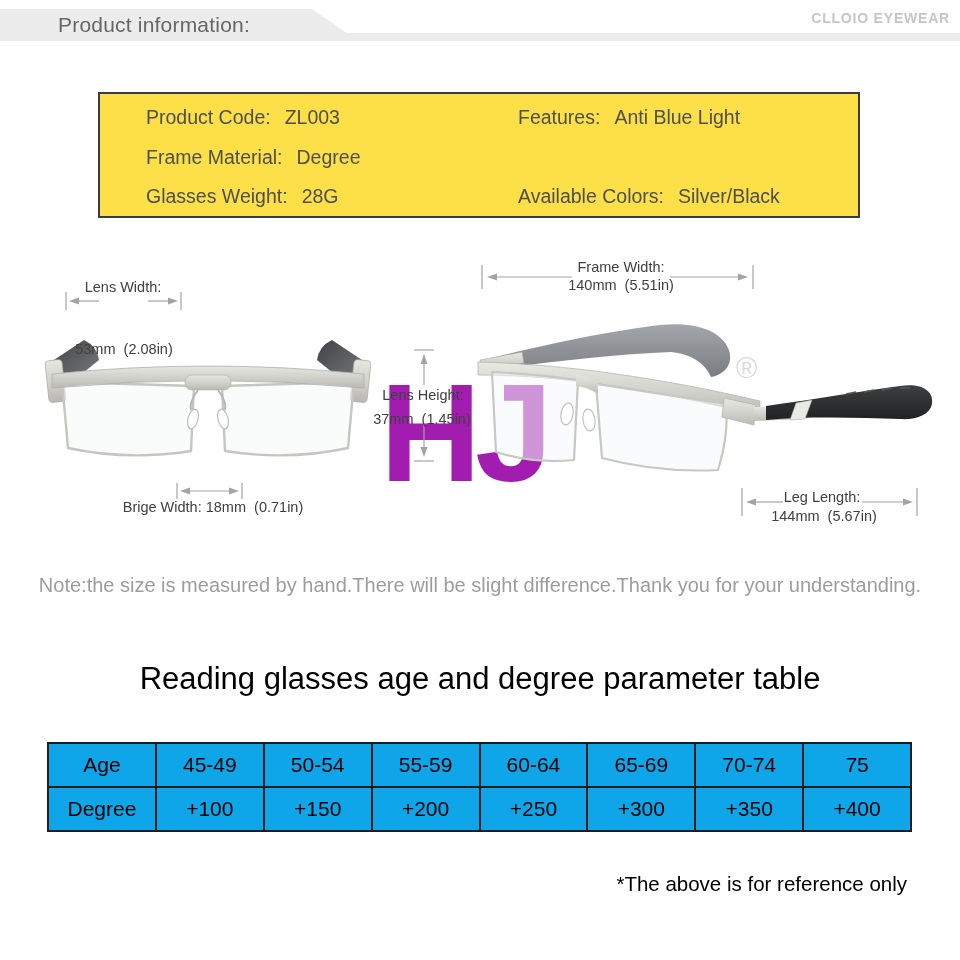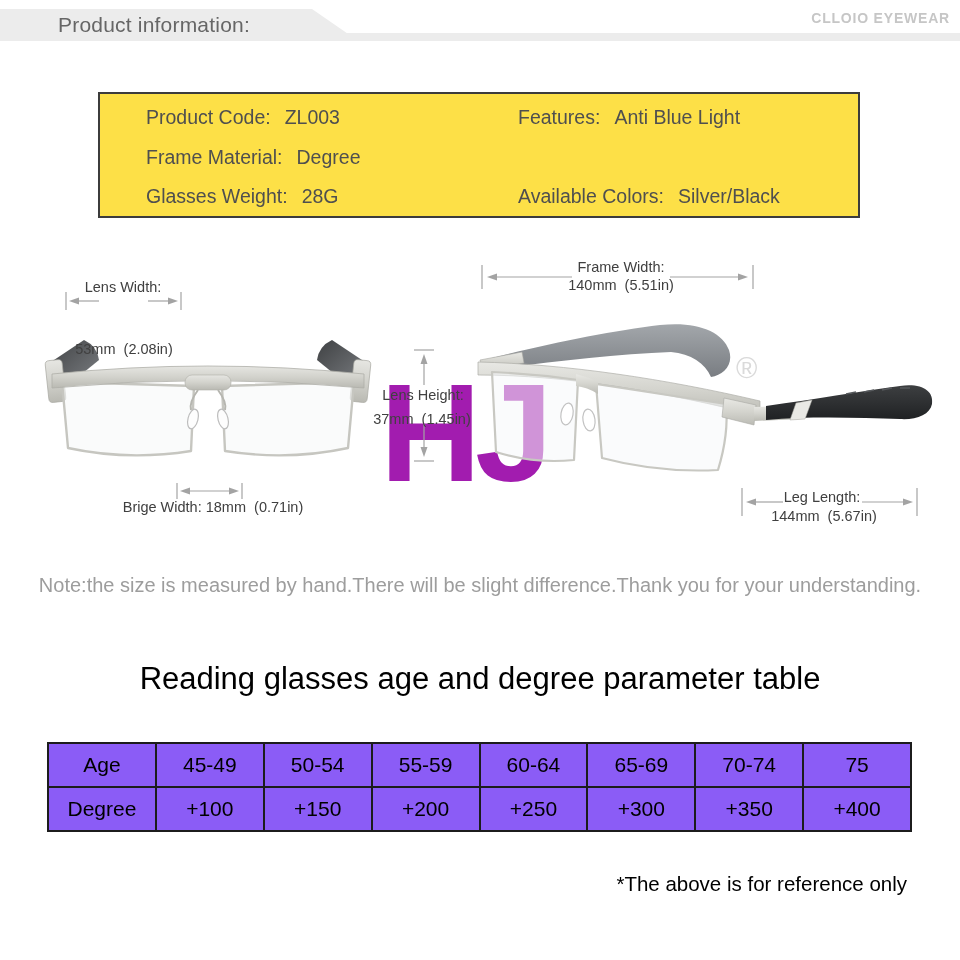--- a/index.html
+++ b/index.html
@@ -42,21 +42,21 @@
   .bridge-width-text { left:213px; top:499px; }
   .leg-length-label  { left:822px; top:489px; }
   .leg-length-value  { left:824px; top:508px; }
 
   .note { position:absolute; left:480px; top:574px; transform:translateX(-50%); font-size:20px; color:#9d9d9d; white-space:nowrap; }
 
   .table-heading { position:absolute; left:480px; top:661px; transform:translateX(-50%); font-size:31px; color:#000; white-space:nowrap; }
 
   .age-table { position:absolute; left:47px; top:742px; width:865px; border-collapse:collapse; table-layout:fixed; }
   .age-table td { border:2px solid #1c1c1c; height:44px; text-align:center; vertical-align:middle;
-    font-size:21px; color:#000; background:#8b5cf6; }
+    font-size:21px; color:#000; background:#0ea5e9; }
 
   .footnote { position:absolute; right:53px; top:872px; font-size:20.5px; color:#000; white-space:nowrap; }
 </style>
 </head>
 <body>
 
 <div class="page">
 
   <div class="watermark">HJ</div>
 

